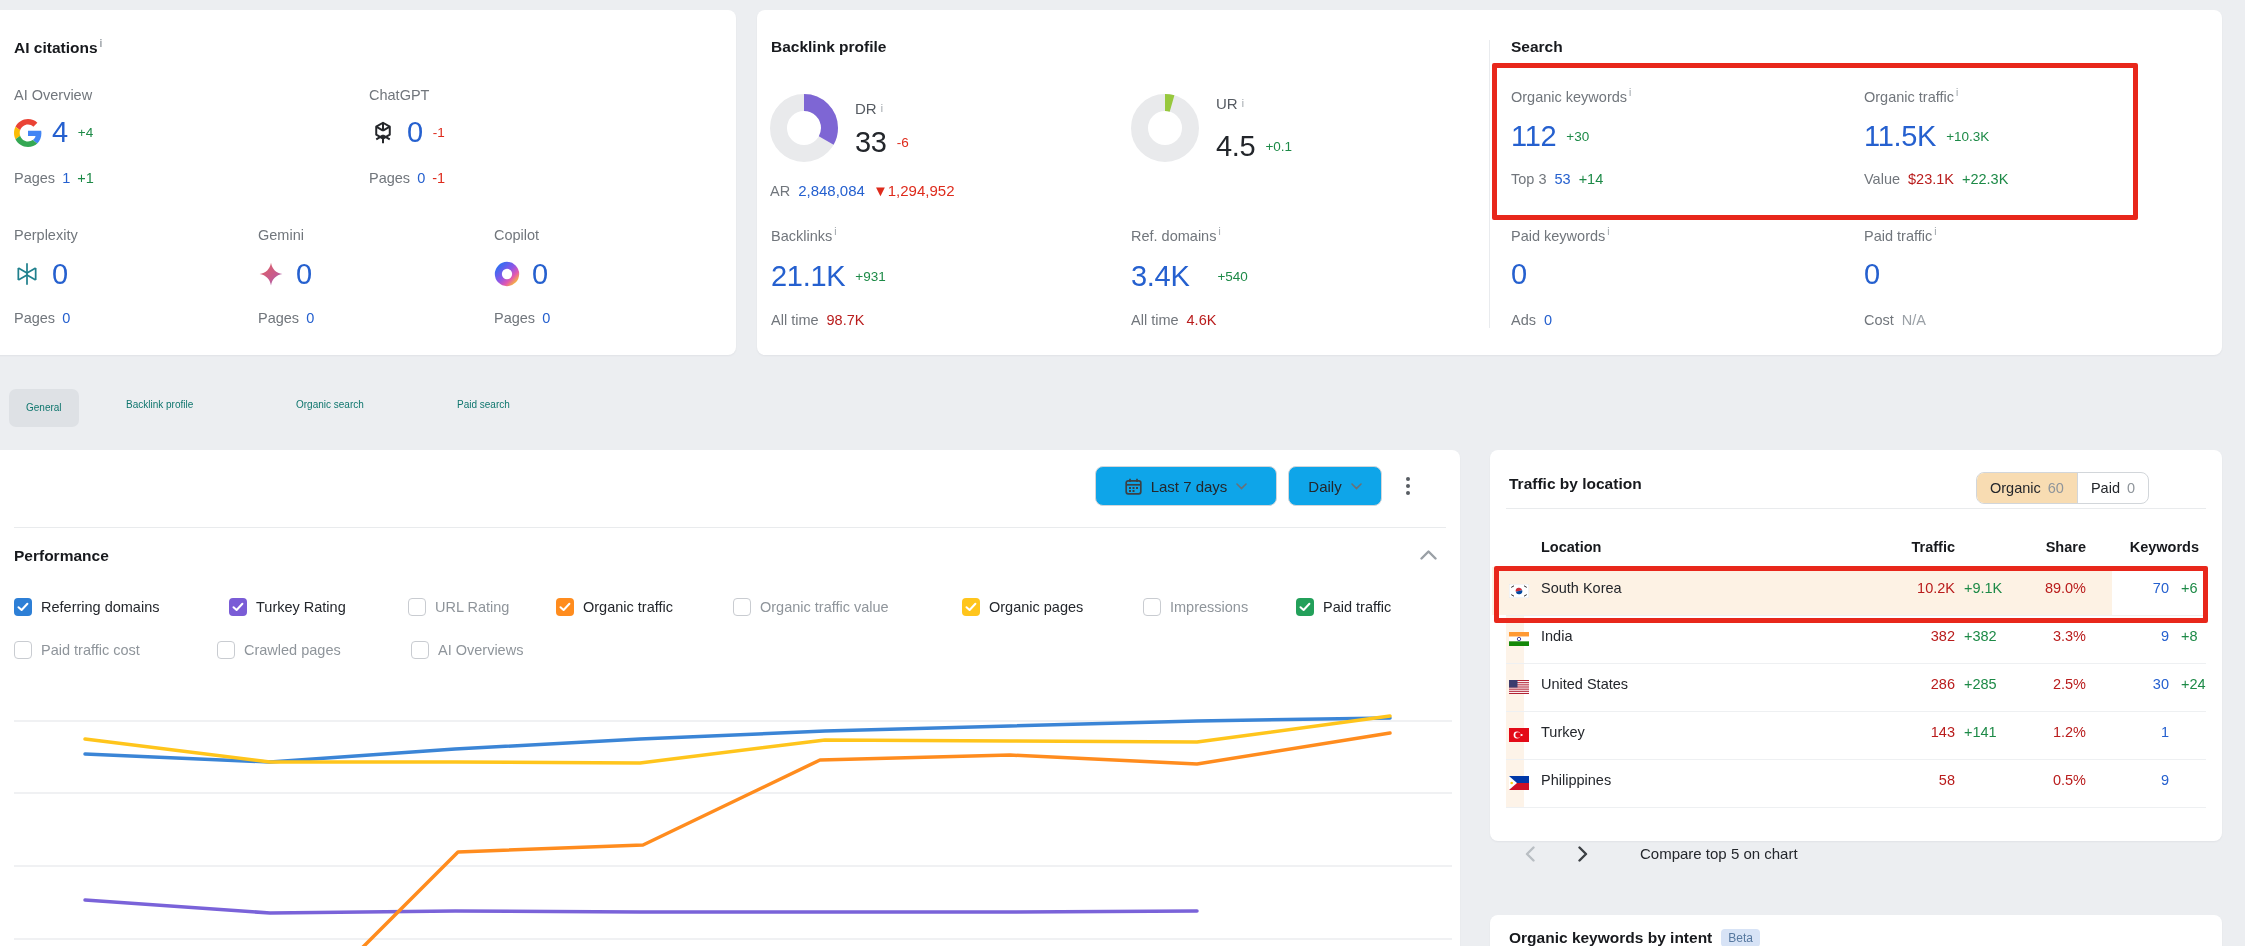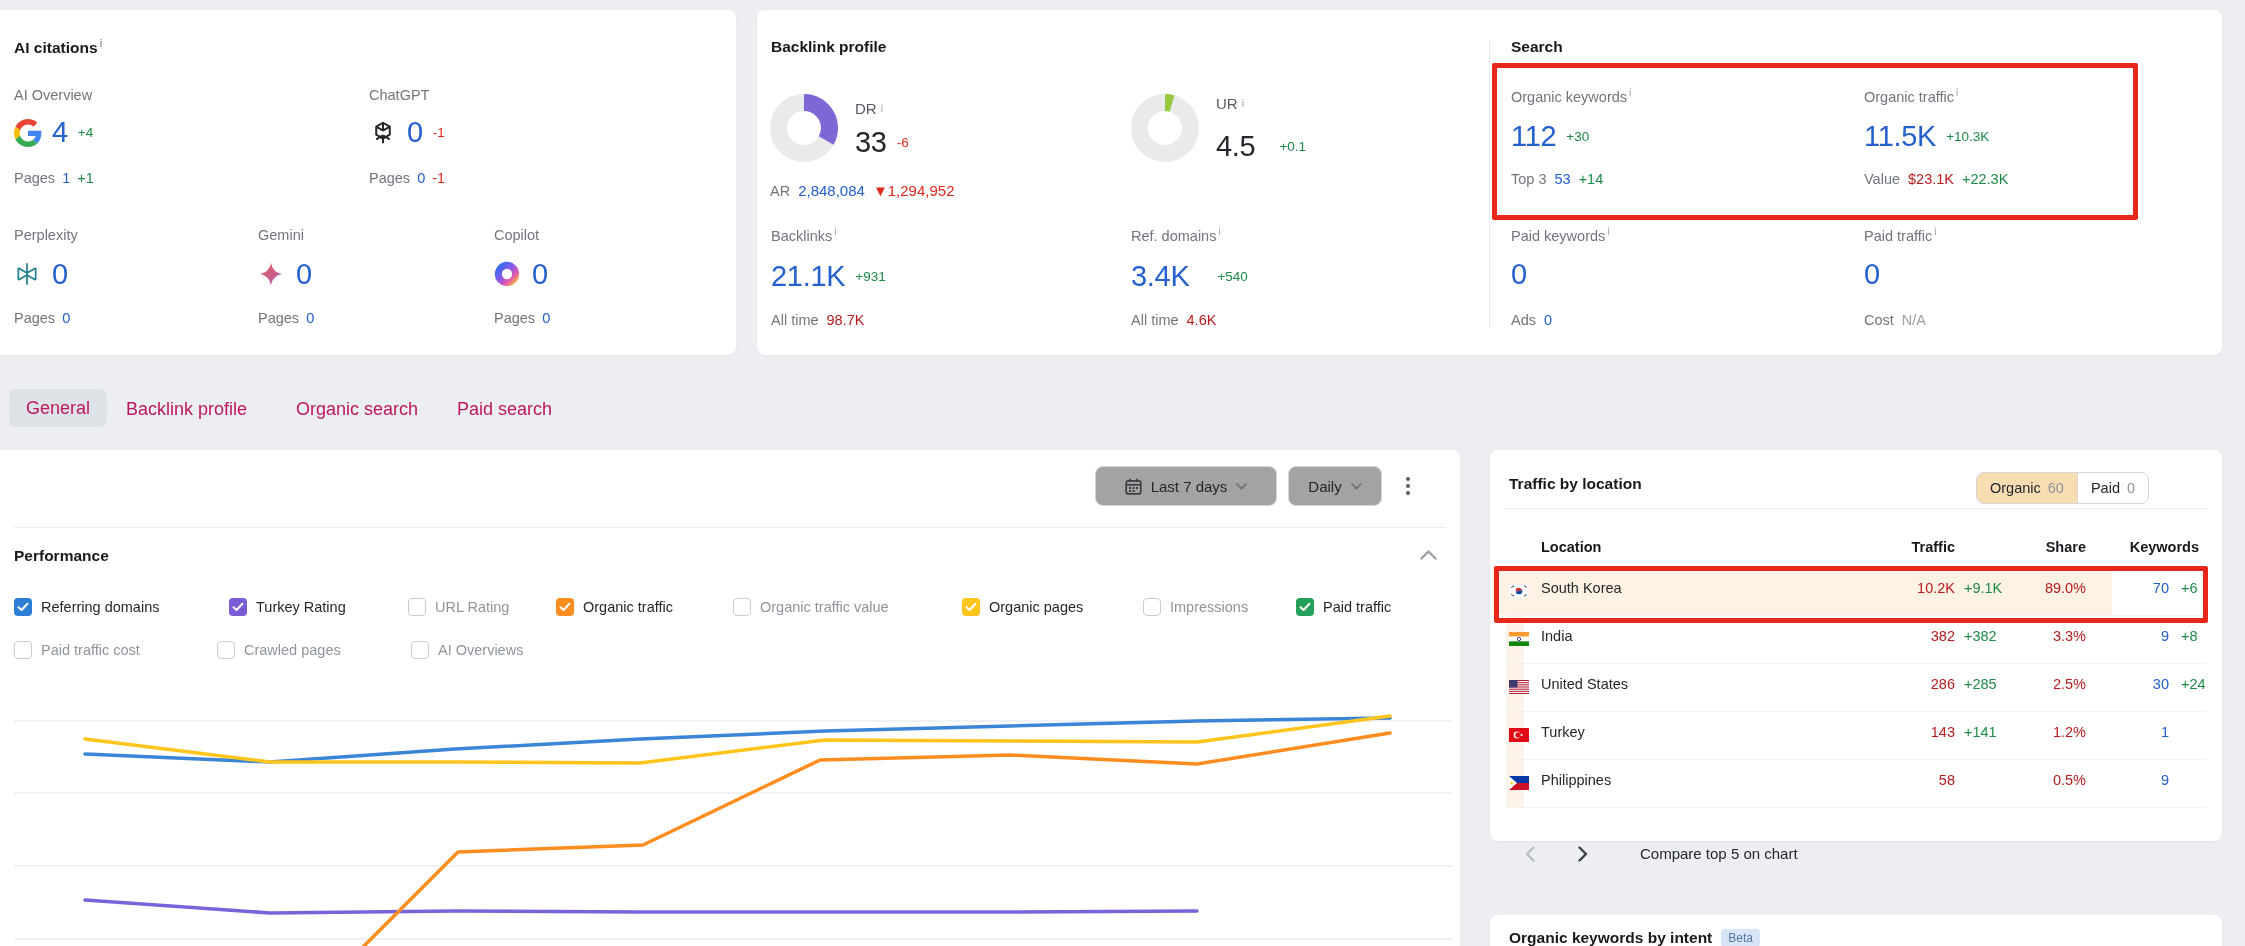--- a/index.html
+++ b/index.html
@@ -14,29 +14,29 @@
   .big{font-size:29px;color:#2560cf;letter-spacing:-.3px;line-height:1}
   .big.dark{color:#23262b}
   .delta{font-size:13.5px;font-weight:normal}
   .g{color:#1d8a47}.r{color:#de2b1c}.b{color:#2560cf}.gr{color:#71767c}.dk{color:#b91c1c}
   .sm{font-size:14.5px}
   .vdiv{position:absolute;width:1px;background:#e9ebee}
   .hdiv{position:absolute;height:1px;background:#e9ebed}
   
   .donut{width:68px;height:68px}
   
-  .tab{position:absolute;font-size:18px;color:#be185d;cursor:pointer}
+  .tab{position:absolute;font-size:10px;color:#0f766e;cursor:pointer}
   .tab.pill{background:#dee1e5;border-radius:7px;height:38px;line-height:38px;padding:0 17px}
   
   .seg-group{position:absolute;display:flex;height:40px;border:1px solid #d2d6da;border-radius:8px;background:#fff;overflow:hidden;align-items:stretch}
   .seg{display:flex;align-items:center;gap:8px;padding:0 16px;font-size:15px;color:#24272c;border-right:1px solid #d2d6da;cursor:pointer}
   .seg:last-child{border-right:none}
   .seg.tan{background:#f8dcb2}
   
-  .btn{position:absolute;display:flex;align-items:center;justify-content:center;gap:9px;height:40px;border:1px solid #d2d6da;border-radius:8px;background:#a3a3a3;font-size:15px;color:#24272c;cursor:pointer;box-sizing:border-box}
+  .btn{position:absolute;display:flex;align-items:center;justify-content:center;gap:9px;height:40px;border:1px solid #d2d6da;border-radius:8px;background:#0ea5e9;font-size:15px;color:#24272c;cursor:pointer;box-sizing:border-box}
   .kebab{display:flex;flex-direction:column;gap:3px;cursor:pointer;padding:4px}
   .kebab i{width:4px;height:4px;border-radius:50%;background:#585d63}
   
   .cb-item{position:absolute;display:flex;align-items:center;gap:9px;height:22px;cursor:pointer}
   .cb{width:18px;height:18px;border-radius:4px;display:flex;align-items:center;justify-content:center;box-sizing:border-box}
   .cb.un{background:#fff;border:1.5px solid #c9ccd1}
   .cb-label{font-size:14.5px;color:#24272c;white-space:nowrap}
   .cb-label.off{color:#8f959b}
   
   .th{position:absolute;font-weight:bold;font-size:14.5px;color:#17191d}
@@ -192,21 +192,21 @@
     <div class="abs row" style="left:374px;top:84px;gap:17px">
       <svg class="donut" viewBox="0 0 68 68">
         <circle cx="34" cy="34" r="25.5" fill="none" stroke="#e9eaec" stroke-width="17"></circle>
         <circle cx="34" cy="34" r="25.5" fill="none" stroke="#97c83d" stroke-width="17" transform="rotate(-90 34 34)" stroke-dasharray="7.209955139988574 160.22122533307945"></circle>
       </svg>
       <div>
         <div class="row" style="gap:2px">
             <span style="font-size:15px;color:#565b62">UR</span>
             <sup class="info">i</sup>
           </div>
-        <div class="row" style="gap:24px;margin-top:20px">
+        <div class="row" style="gap:10px;margin-top:20px">
             <span class="big dark">4.5</span>
             <span class="delta g">+0.1</span>
           </div>
       </div>
     </div>
 
     <div class="abs lbl" style="left:14px;top:216px"><span>Backlinks</span><sup class="info">i</sup></div>
     <div class="abs row" style="left:14px;top:252px;gap:10px">
       <span class="big">21.1K</span>
       <span class="delta g">+931</span>

